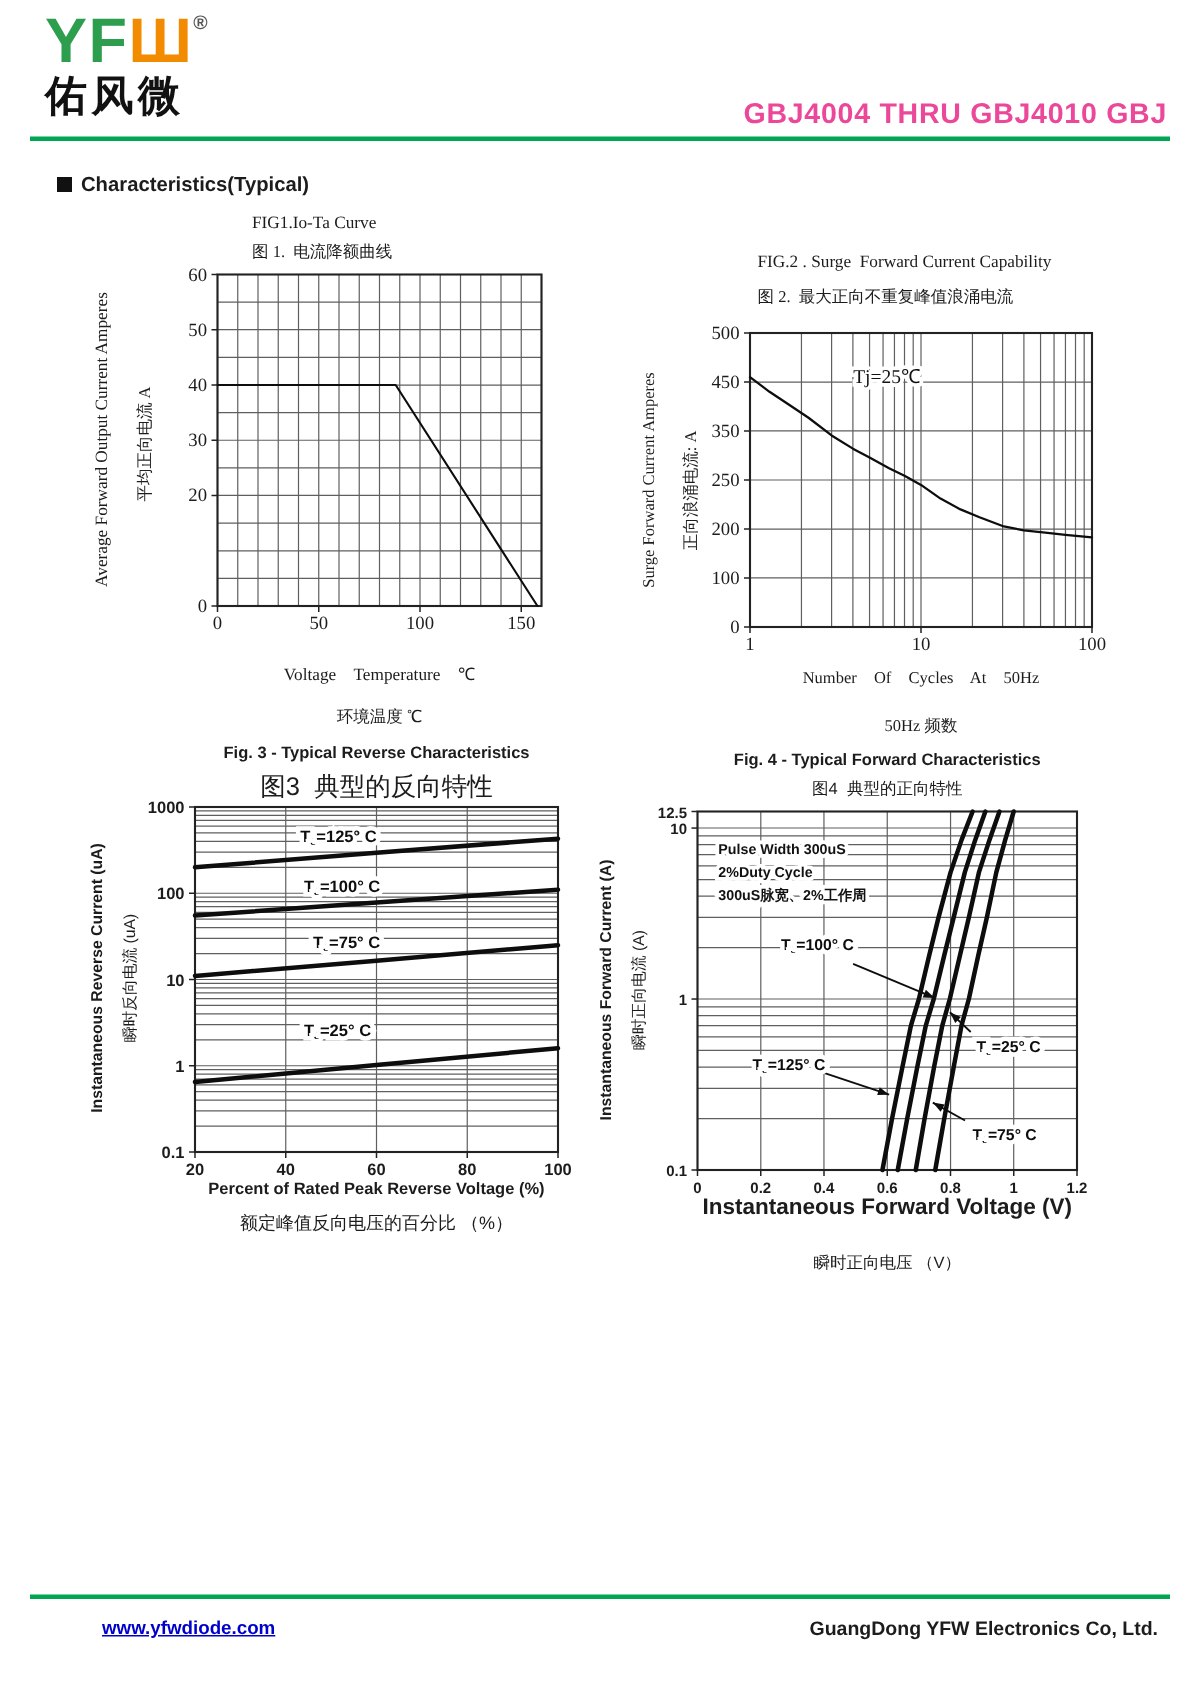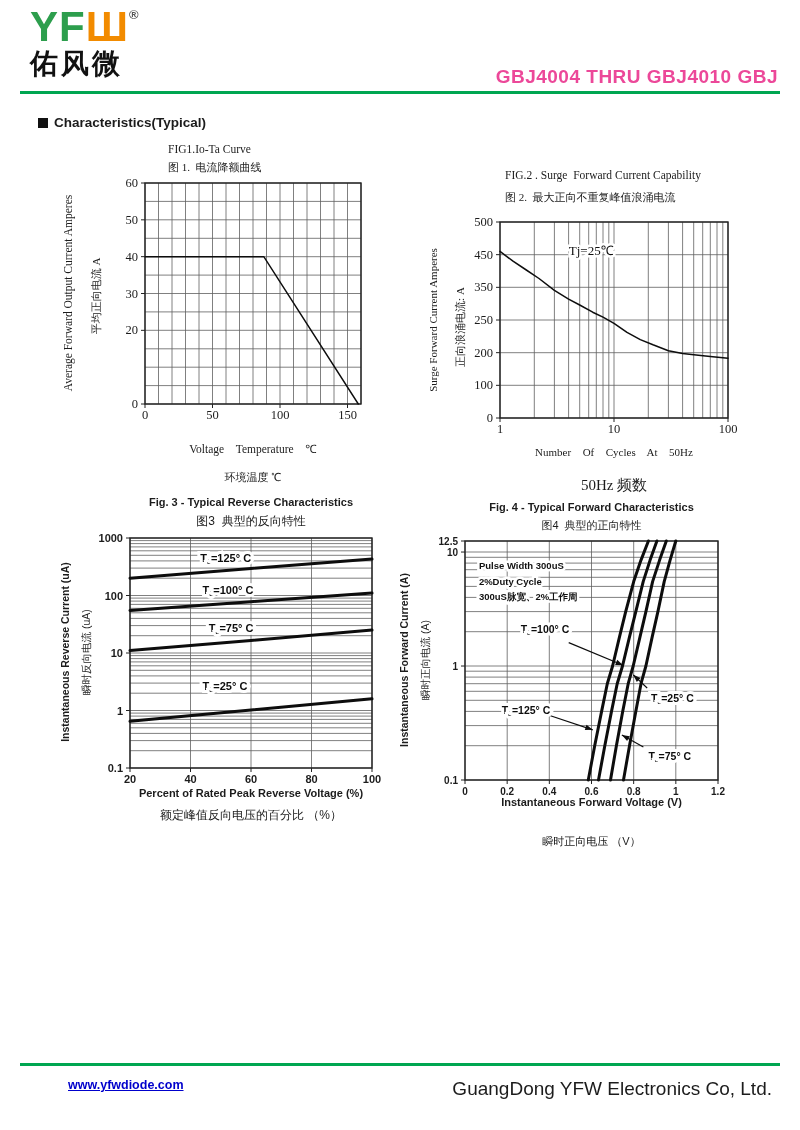--- a/index.html
+++ b/index.html
@@ -20,21 +20,21 @@
   #logo .w{color:#f28b00;}
   #logo .reg{font-size:13px;color:#555;vertical-align:22px;font-weight:bold;}
   #logo .cn{font-weight:bold;font-size:28px;letter-spacing:3px;color:#111;margin-top:2px;}
   #part-title{position:absolute;right:22px;top:66px;font-size:19px;font-weight:bold;color:#ec4899;letter-spacing:0.5px;}
   .rule{position:absolute;left:20px;width:760px;height:3px;}
   #sect{position:absolute;left:38px;top:115px;font-size:13.5px;font-weight:bold;display:flex;align-items:center;gap:6px;}
   #sect .sq{width:10px;height:10px;background:#111;display:inline-block;}
   
   #site{position:absolute;left:40px;top:1078px;font-size:12.5px;font-weight:bold;color:#0000cc;text-decoration:underline;margin-left:28px;}
   #pageno{position:absolute;left:360px;top:1132px;width:80px;text-align:center;font-size:11.5px;font-weight:bold;margin-top:24px;}
-  #company{position:absolute;right:28px;top:1078px;font-size:19px;font-weight:normal;}
+  #company{position:absolute;right:28px;top:1078px;font-size:13px;font-weight:bold;}
   svg text{user-select:none;}
 </style>
 </head>
 <body>
 
 <div id="page">
 
   <div id="logo">
     <div class="row1">
       <span class="yf">YF</span><span class="w">Ш</span><span class="reg">®</span>
@@ -52,34 +52,34 @@
   <div class="cap serif" style="left:168px;top:143px;font-size:11.5px;">FIG1.Io-Ta Curve</div>
   <div class="cap serif" style="left:168px;top:160px;font-size:11px;">图 1.  电流降额曲线</div>
   <div class="cap serif ctr wsp" style="left:145px;top:441px;width:216px;font-size:11.5px;">Voltage  Temperature  ℃</div>
   <div class="cap serif ctr" style="left:145px;top:470px;width:216px;font-size:11px;">环境温度 ℃</div>
   <div class="cap serif rot" style="left:62px;top:293px;font-size:11.5px;">Average  Forward  Output  Current  Amperes</div>
   <div class="cap serif rot" style="left:89px;top:296px;font-size:11px;">平均正向电流  A</div>
 
   <div class="cap serif" style="left:505px;top:169px;font-size:11.5px;">FIG.2 . Surge  Forward Current Capability</div>
   <div class="cap serif" style="left:505px;top:190px;font-size:11px;">图 2.  最大正向不重复峰值浪涌电流</div>
   <div class="cap serif ctr wsp" style="left:500px;top:446px;width:228px;font-size:11px;">Number  Of  Cycles  At  50Hz</div>
-  <div class="cap serif ctr" style="left:500px;top:476px;width:228px;font-size:15px;">50Hz 频数</div>
+  <div class="cap serif ctr" style="left:500px;top:476px;width:228px;font-size:11px;">50Hz 频数</div>
   <div class="cap serif rot" style="left:427px;top:320px;font-size:11px;">Surge  Forward  Current  Amperes</div>
   <div class="cap serif rot" style="left:453px;top:327px;font-size:11px;">正向浪涌电流: A</div>
 
   <div class="cap sans ctr b" style="left:130px;top:496px;width:242px;font-size:11px;">Fig. 3 - Typical Reverse Characteristics</div>
-  <div class="cap sans ctr" style="left:130px;top:513px;width:242px;font-size:12px;">图3  典型的反向特性</div>
+  <div class="cap sans ctr" style="left:130px;top:513px;width:242px;font-size:17px;">图3  典型的反向特性</div>
   <div class="cap sans ctr b" style="left:104px;top:787px;width:294px;font-size:11px;">Percent of Rated Peak Reverse Voltage (%)</div>
   <div class="cap sans ctr" style="left:104px;top:807px;width:294px;font-size:12px;">额定峰值反向电压的百分比 （%）</div>
   <div class="cap sans rot b" style="left:59px;top:652px;font-size:10.5px;">Instantaneous Reverse Current (uA)</div>
   <div class="cap sans rot" style="left:80px;top:652px;font-size:10.5px;">瞬时反向电流  (uA)</div>
 
   <div class="cap sans ctr b" style="left:465px;top:501px;width:253px;font-size:11px;">Fig. 4 - Typical Forward Characteristics</div>
   <div class="cap sans ctr" style="left:465px;top:518px;width:253px;font-size:11px;">图4  典型的正向特性</div>
-  <div class="cap sans ctr b" style="left:465px;top:796px;width:253px;font-size:11px;">Instantaneous Forward Voltage (V)</div>
+  <div class="cap sans ctr b" style="left:465px;top:796px;width:253px;font-size:15px;">Instantaneous Forward Voltage (V)</div>
   <div class="cap sans ctr" style="left:465px;top:814px;width:253px;font-size:11px;margin-top:20px;">瞬时正向电压 （V）</div>
   <div class="cap sans rot b" style="left:398px;top:660px;font-size:10.5px;">Instantaneous Forward Current (A)</div>
   <div class="cap sans rot" style="left:419px;top:660px;font-size:10.5px;">瞬时正向电流 (A)</div>
 
   <svg id="chart-canvas" class="abs" style="left:0;top:0;" width="800" height="1130">
       <line x1="145.0" y1="183" x2="145.0" y2="404" stroke="#5f5f5f" stroke-width="0.8"></line>
       <line x1="158.5" y1="183" x2="158.5" y2="404" stroke="#5f5f5f" stroke-width="0.8"></line>
       <line x1="172.0" y1="183" x2="172.0" y2="404" stroke="#5f5f5f" stroke-width="0.8"></line>
       <line x1="185.5" y1="183" x2="185.5" y2="404" stroke="#5f5f5f" stroke-width="0.8"></line>
       <line x1="199.0" y1="183" x2="199.0" y2="404" stroke="#5f5f5f" stroke-width="0.8"></line>

